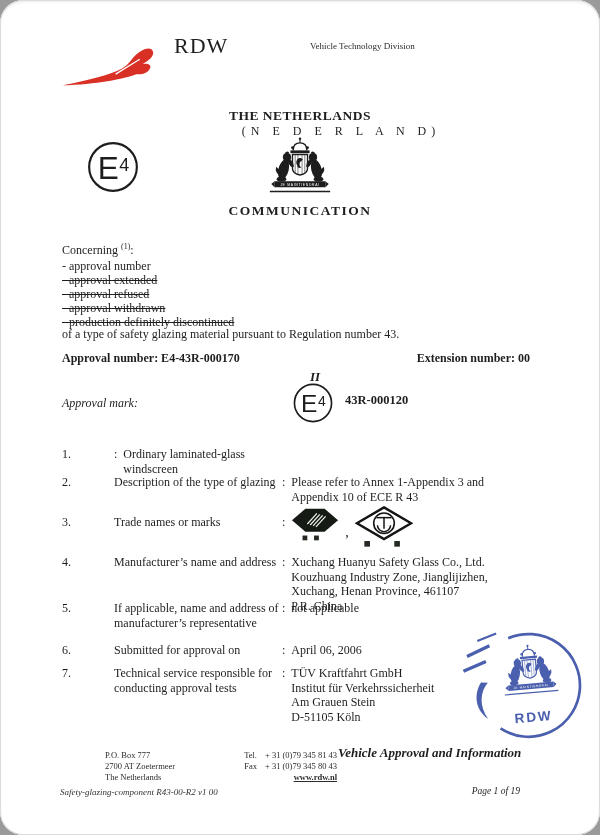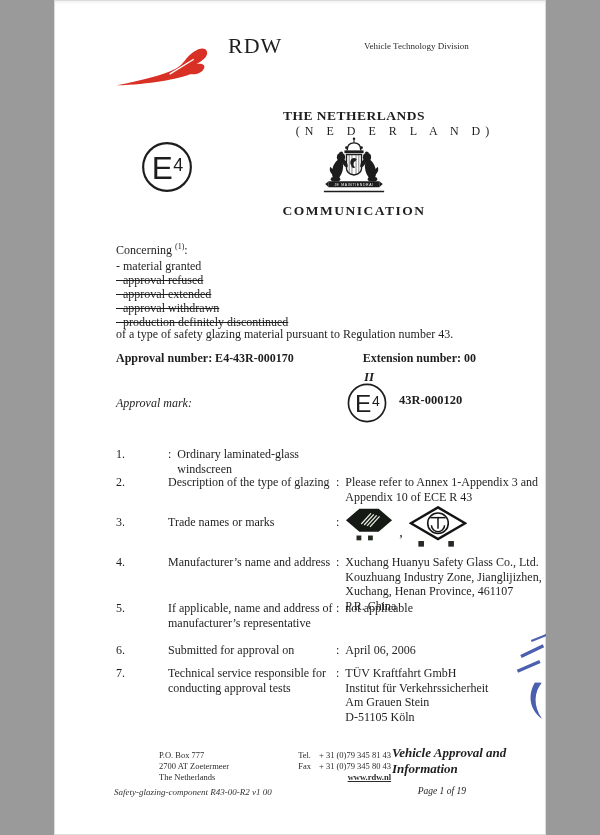--- a/index.html
+++ b/index.html
@@ -1,20 +1,21 @@
 <!DOCTYPE html>
 <html><head>
 <meta charset="utf-8">
 <style>
   html,body{margin:0;padding:0;background:#9a9a9a;}
   #page{
-    position:relative;width:492px;height:835px;margin:0 auto;
+    position:relative;width:600px;height:835px;margin:0 auto;
     background:#fff;overflow:hidden;color:#1e1e1e;
     font-family:"Liberation Serif",serif;
     box-shadow:inset 0 0 0 1px #dcdcdc, inset 0 2px 3px rgba(0,0,0,.08);
+    border-radius:23px;
   }
   .abs{position:absolute;}
   .b{font-weight:bold;}
   .i{font-style:italic;}
   .pre{white-space:pre-line;}
   .center{left:0;width:600px;text-align:center;}
   
   .rdw-word{font-size:22px;letter-spacing:1px;}
   .division{font-size:9px;color:#2a2a2a;}
   
@@ -122,23 +123,23 @@
         <use href="#arms"></use>
       </g>
   </svg>
 
   <div class="abs center b communication" style="top:203px">COMMUNICATION</div>
 
   <div class="abs body-txt" style="left:62px;top:240px">
     <span>Concerning </span><sup>(1)</sup><span>:</span>
   </div>
   <div class="abs body-txt options" style="left:62px;top:260px">
-    <div>- material granted</div>
+    <div>- approval number</div>
+    <div class="struck">- approval extended</div>
     <div class="struck">- approval refused</div>
-    <div class="struck">- approval extended</div>
     <div class="struck">- approval withdrawn</div>
     <div class="struck">- production definitely discontinued</div>
   </div>
   <div class="abs body-txt" style="left:62px;top:328px;width:460px">of a type of safety glazing material pursuant to Regulation number 43.</div>
 
   <div class="abs b appr" style="left:62px;top:351px">Approval number: E4-43R-000170</div>
   <div class="abs b appr" style="right:70px;top:351px">Extension number: 00</div>
 
   <div class="abs i appr" style="left:62px;top:396px">Approval mark:</div>
   <div class="abs b i" style="left:310px;top:369px;font-size:13px">II</div>

